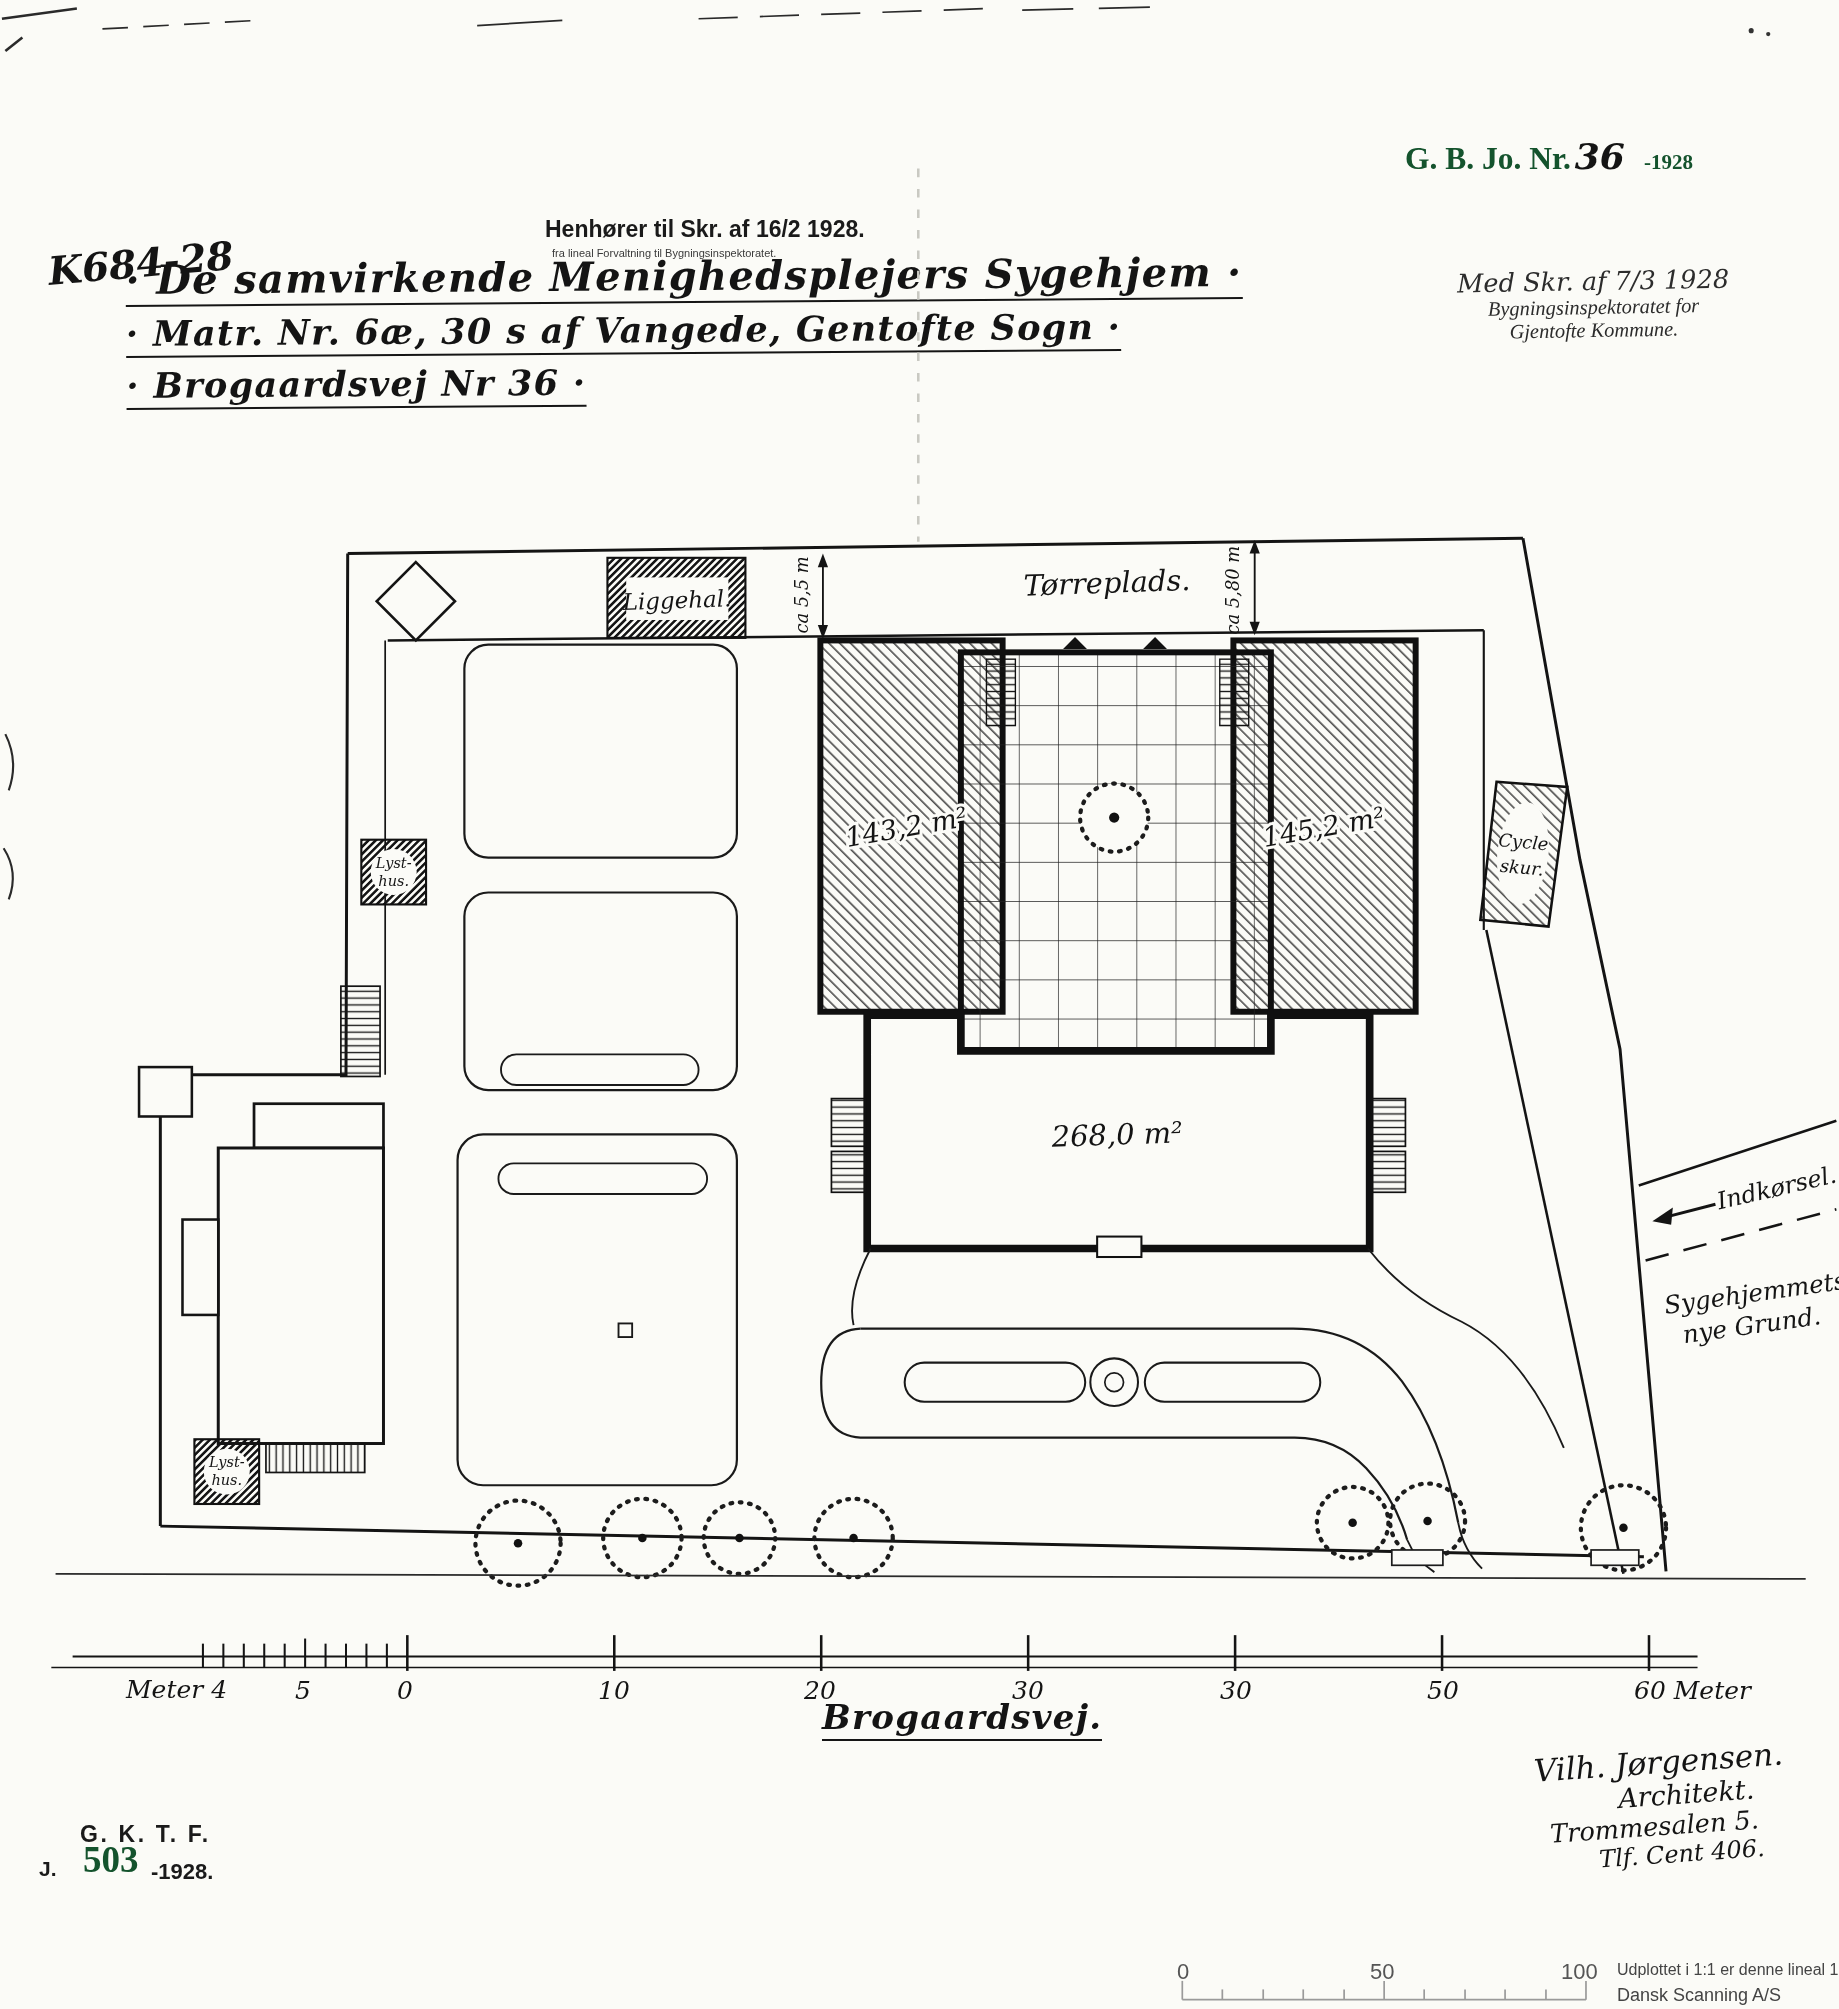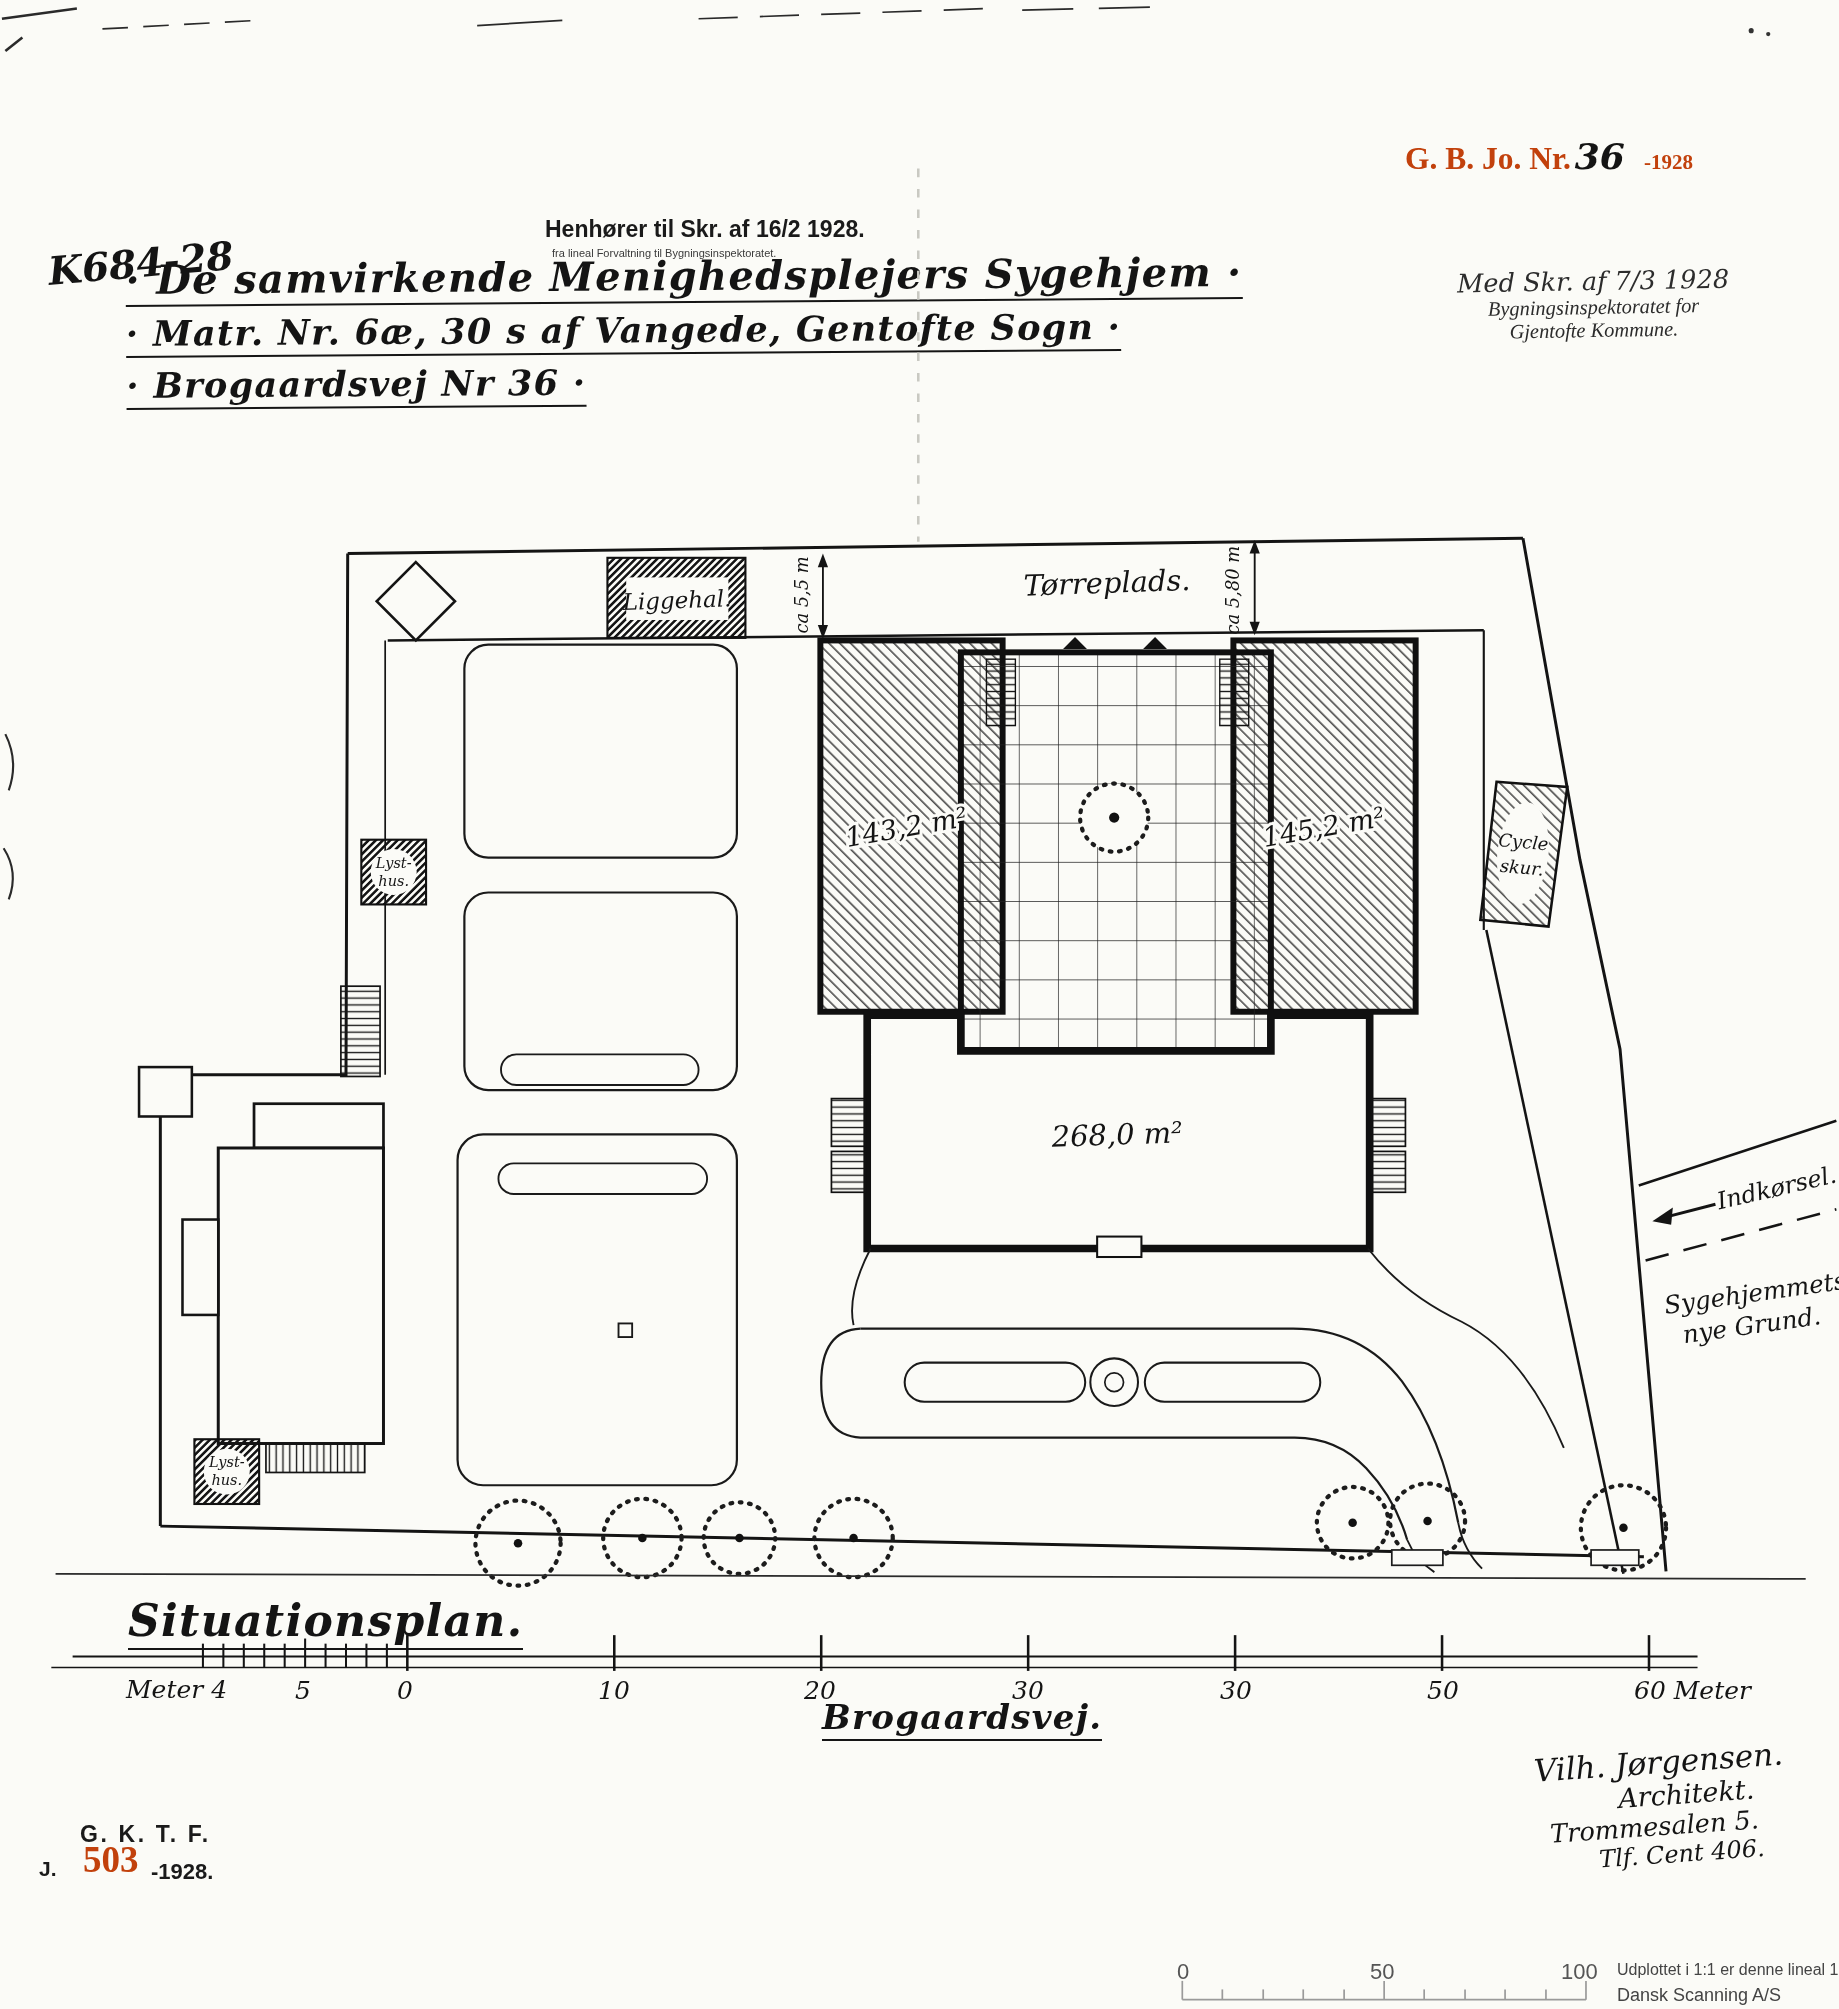--- a/index.html
+++ b/index.html
@@ -1,21 +1,21 @@
 <!DOCTYPE html>
 <html style="font-size:13.6px"><head>
 <meta charset="utf-8">
 <style>
   html,body{margin:0;padding:0;background:#e8e8e4;}
   .sheet{position:relative;width:1840px;height:2009px;background:#fbfbf7;overflow:hidden;
          font-family:"Liberation Sans",sans-serif;color:#141414;}
   .abs{position:absolute;}
   .hand{font-family:"DejaVu Serif",serif;font-style:italic;color:#141414;}
   .print{font-family:"Liberation Sans",sans-serif;color:#1a1a1a;}
-  .sprint{font-family:"Liberation Serif",serif;color:#c2410c;}
+  .sprint{font-family:"Liberation Serif",serif;color:#14532d;}
   .u{border-bottom:2.6px solid #151515;padding-bottom:1.7px;}
   .title-line{display:inline-block;letter-spacing:1.3px;font-weight:600;white-space:nowrap;}
   svg text{font-family:"DejaVu Serif",serif;font-style:italic;fill:#141414;}
   svg text.plate{stroke:#fbfbf7;stroke-width:7px;paint-order:stroke;}
   .gray{color:#555;}
 </style>
 </head>
 <body>
 
 <div class="sheet">
@@ -263,23 +263,20 @@
       <line x1="1578" y1="2336" x2="1578" y2="2348" stroke-width="2"></line>
       <line x1="1625" y1="2326" x2="1625" y2="2348" stroke-width="2"></line>
       <line x1="1672" y1="2336" x2="1672" y2="2348" stroke-width="2"></line>
       <line x1="1720" y1="2336" x2="1720" y2="2348" stroke-width="2"></line>
       <line x1="1767" y1="2336" x2="1767" y2="2348" stroke-width="2"></line>
       <line x1="1815" y1="2336" x2="1815" y2="2348" stroke-width="2"></line>
       <line x1="1862" y1="2326" x2="1862" y2="2348" stroke-width="2"></line>
     </g>
   </svg>
 
-  <div class="abs" style="left:128px;top:1595px;">
-    <span class="hand title-line u" style="font-size:44px;">Situationsplan.</span>
-  </div>
 
   <span class="abs hand" style="left:126px;top:1675px;font-size:25px;">Meter 4</span>
   <span class="abs hand" style="left:295px;top:1676px;font-size:25px;">5</span>
   <span class="abs hand" style="left:397px;top:1676px;font-size:25px;">0</span>
   <span class="abs hand" style="left:598px;top:1676px;font-size:25px;">10</span>
   <span class="abs hand" style="left:804px;top:1676px;font-size:25px;">20</span>
   <span class="abs hand" style="left:1012px;top:1676px;font-size:25px;">30</span>
   <span class="abs hand" style="left:1220px;top:1676px;font-size:25px;">30</span>
   <span class="abs hand" style="left:1427px;top:1676px;font-size:25px;">50</span>
   <span class="abs hand" style="left:1634px;top:1676px;font-size:25px;">60 Meter</span>

